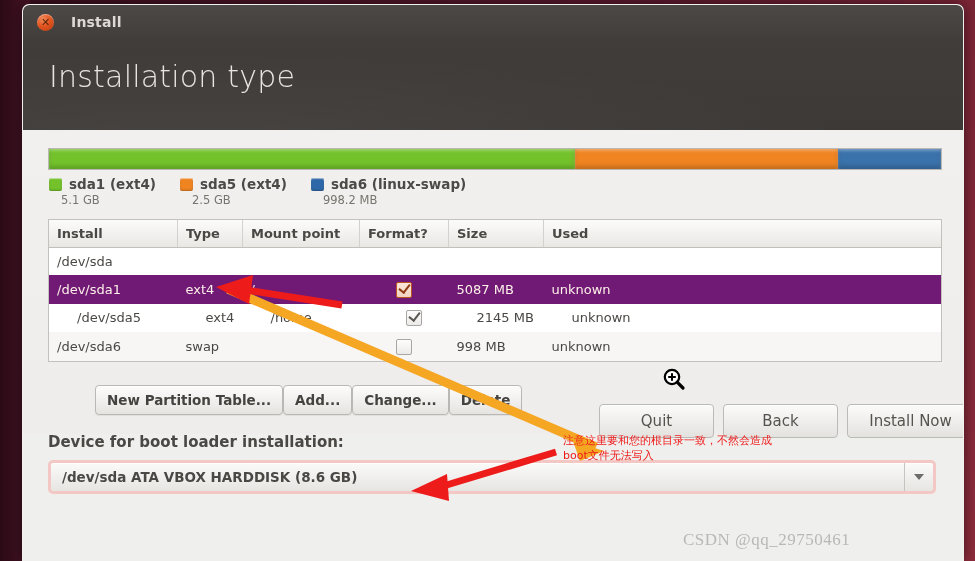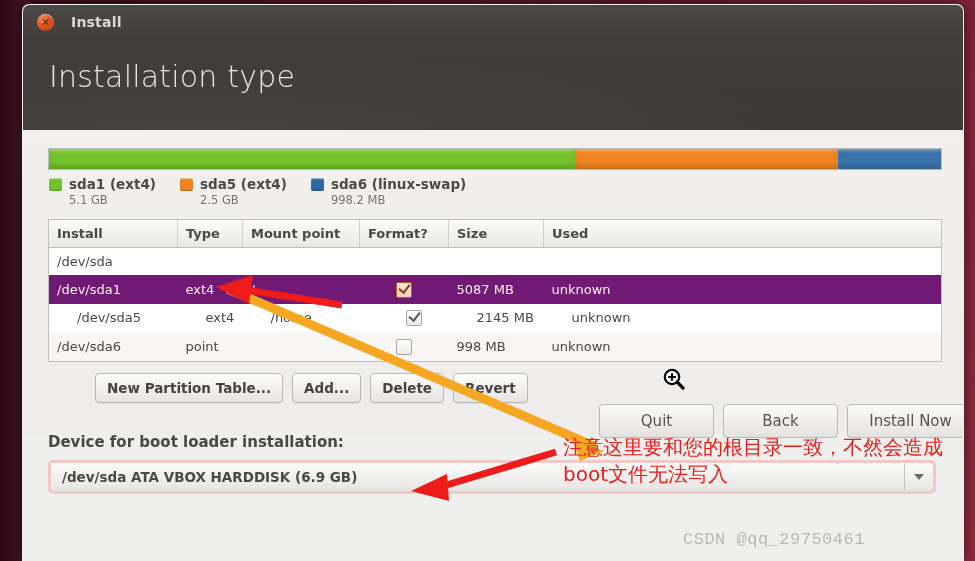--- a/index.html
+++ b/index.html
@@ -124,21 +124,21 @@
     box-shadow: inset 0 1px 1px rgba(255,255,255,0.55), inset 0 -1px 2px rgba(0,0,0,0.25);
   }
   .legend-label {
     font-size: 13.5px;
     font-weight: bold;
     color: #4c4a47;
   }
   .legend-size {
     font-size: 11.5px;
     color: #77746f;
-    margin-left: 20px;
+    margin-left: 12px;
     margin-top: 1px;
   }
   .table-wrap {
     position: absolute;
     left: 25px; top: 89px;
     width: 894px;
     border: 1px solid #c3c1be;
     background: #fff;
     box-sizing: border-box;
   }
@@ -200,23 +200,22 @@
     border-bottom: 2.2px solid #5a5854;
     transform: rotate(-52deg);
   }
   tr.row-selected .chk {
     border-color: #bd531f;
     background: linear-gradient(180deg, #fbe6d9 0%, #f2d3c1 100%);
   }
   tr.row-selected .chk.on::after { border-color: #8e3d12; }
   .btn-row {
     position: absolute;
-    left: 25px; top: 243px;
-    display: flex;
-    gap: 9px;
+    left: 25px; top: 255px;
+    display: flex;
     padding-left: 47px;
   }
   .btn {
     background: linear-gradient(180deg, #fcfcfb 0%, #e6e4e1 100%);
     border: 1px solid #bab8b4;
     border-radius: 4px;
     padding: 6px 11px;
     font-size: 13.5px;
     color: #45433f;
     font-weight: bold;
@@ -285,34 +284,34 @@
     box-shadow: inset 0 1px 0 rgba(255,255,255,0.8);
   }
   #fbtn-quit   { left: 576px; width: 113px; }
   #fbtn-back   { left: 700px; width: 113px; }
   #fbtn-inst   { left: 824px; width: 125px; }
   .annot-text {
     position: absolute;
     left: 563px; top: 434px;
     width: 400px;
     color: #ee1b1b;
-    font-size: 20px;
+    font-size: 11px;
     line-height: 1.35;
     font-family: "DejaVu Sans", sans-serif;
     z-index: 40;
     white-space: pre-line;
   }
   .watermark {
     position: absolute;
     left: 683px; top: 530px;
     font-size: 17px;
     color: rgba(150,150,150,0.62);
     letter-spacing: 0.5px;
     z-index: 45;
-    font-family: Liberation Mono, monospace;
+    font-family: Liberation Serif, serif;
   }
   .arrows-svg {
     position: absolute;
     left: 0; top: 0;
     width: 975px; height: 561px;
     pointer-events: none;
     z-index: 35;
   }
   .cursor-zoom {
     position: absolute;
@@ -408,41 +407,41 @@
             <tr class="row-plain">
               <td class="c-device">/dev/sda5</td>
               <td class="c-type">ext4</td>
               <td class="c-mount">/home</td>
               <td class="c-format"><span class="chk on"></span></td>
               <td class="c-size">2145 MB</td>
               <td class="c-used">unknown</td>
             </tr>
             <tr class="row-alt">
               <td class="c-device">/dev/sda6</td>
-              <td class="c-type">point</td>
+              <td class="c-type">swap</td>
               <td class="c-mount"></td>
               <td class="c-format"><span class="chk"></span></td>
               <td class="c-size">998 MB</td>
               <td class="c-used">unknown</td>
             </tr>
           </tbody>
       </table>
     </div>
 
     <div class="btn-row">
       <div class="btn">New Partition Table...</div>
       <div class="btn">Add...</div>
+      <div class="btn">Change...</div>
       <div class="btn">Delete</div>
-      <div class="btn">Revert</div>
     </div>
 
     <div class="boot-label">Device for boot loader installation:</div>
 
     <div class="combo">
-      <div class="combo-text">/dev/sda   ATA VBOX HARDDISK (6.9 GB)</div>
+      <div class="combo-text">/dev/sda   ATA VBOX HARDDISK (8.6 GB)</div>
       <div class="combo-arrow-box">
         <div class="combo-arrow"></div>
       </div>
     </div>
 
     <div class="footer-btns">
       <div class="fbtn" id="fbtn-quit">Quit</div>
       <div class="fbtn" id="fbtn-back">Back</div>
       <div class="fbtn" id="fbtn-inst">Install Now</div>
     </div>

